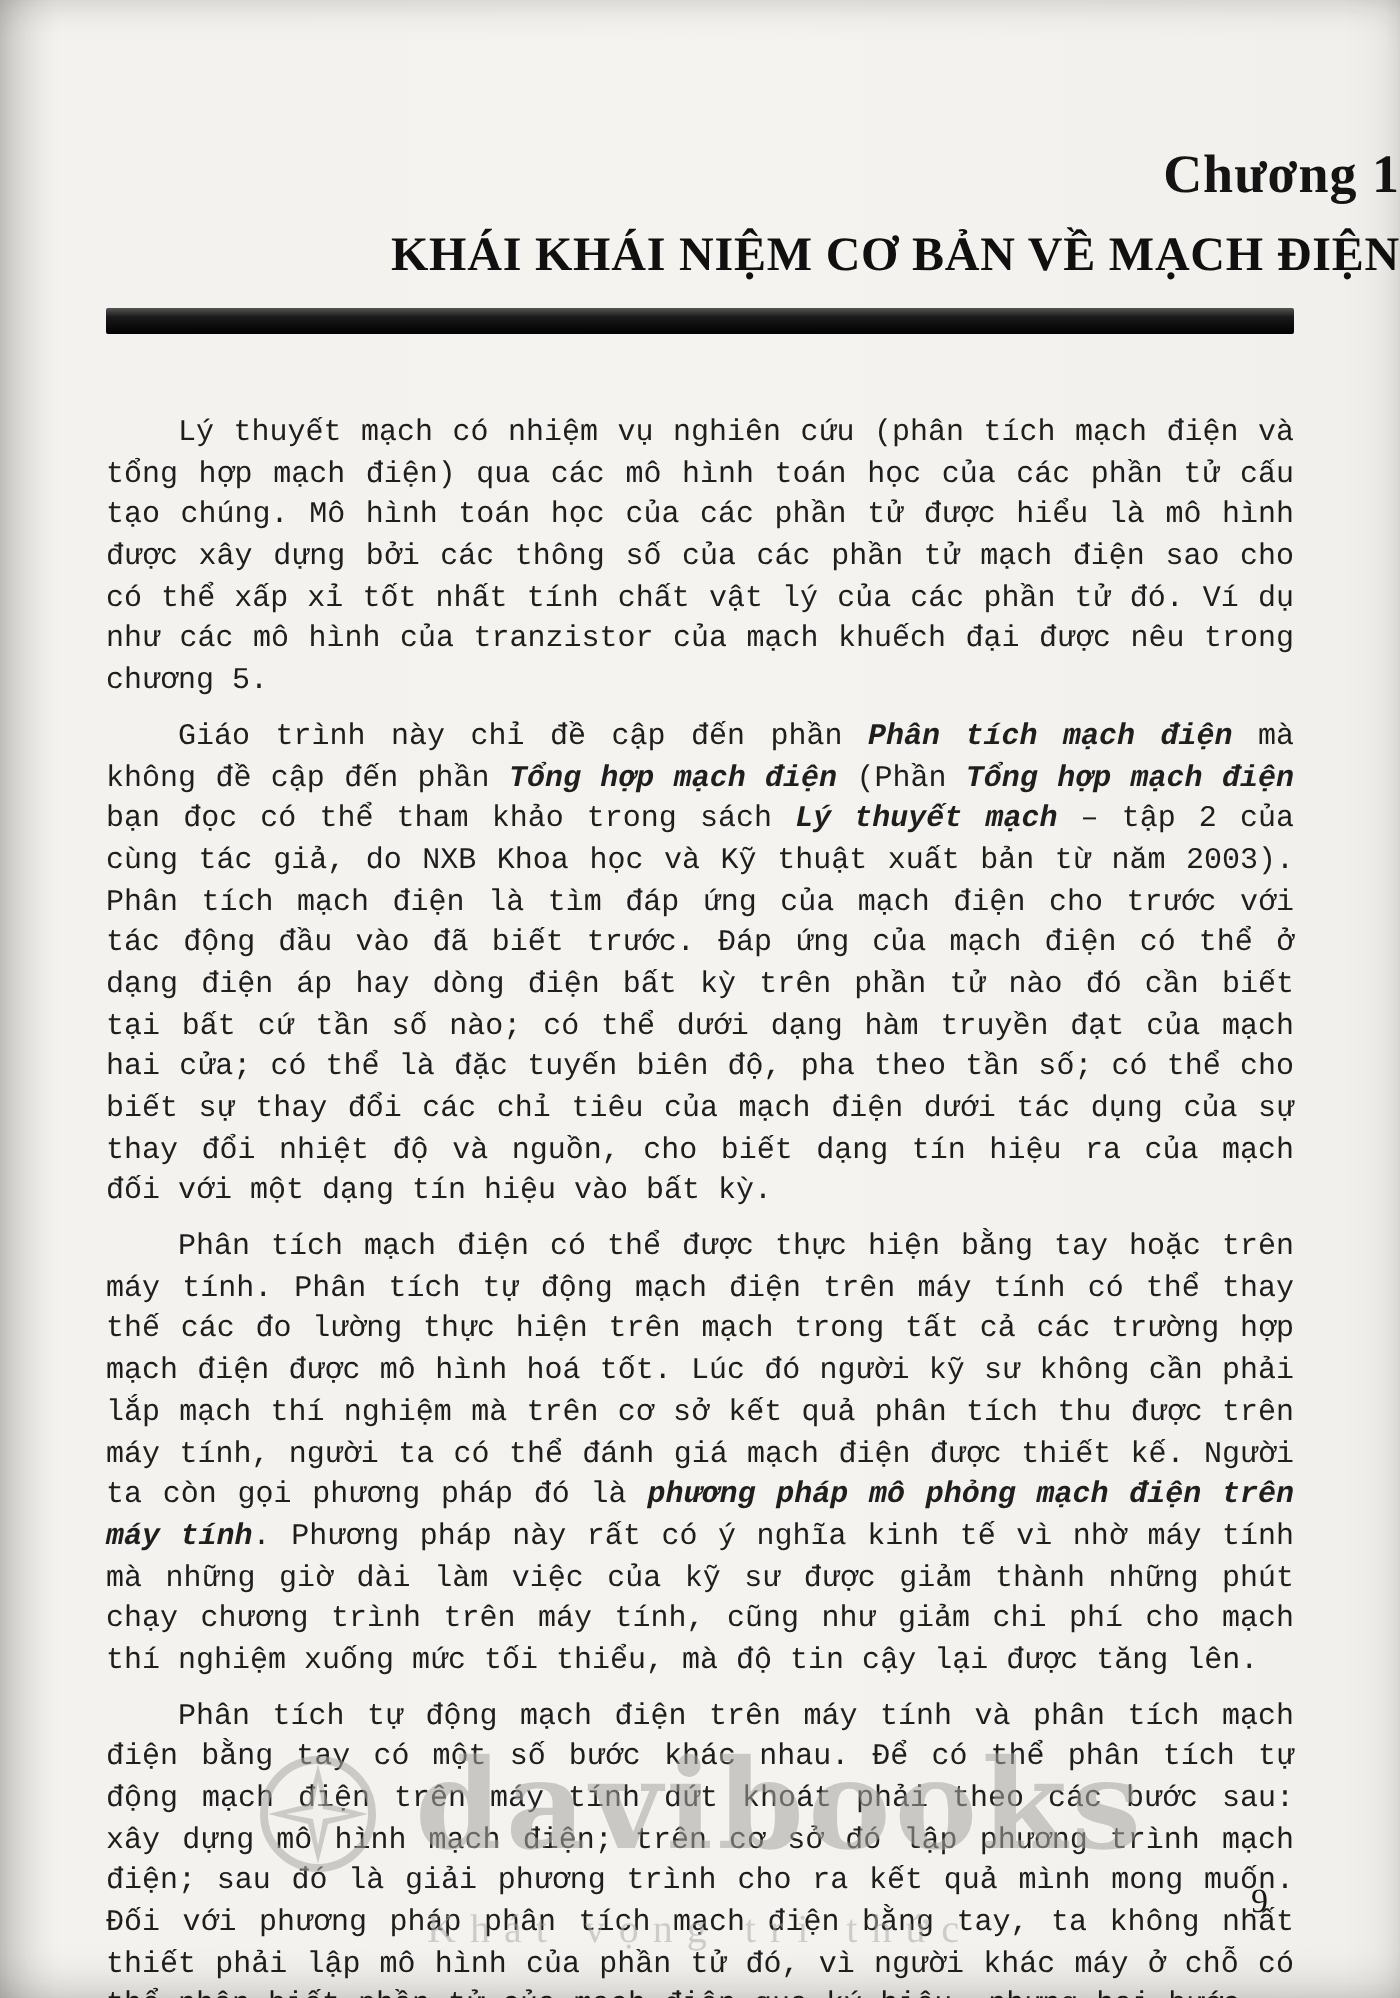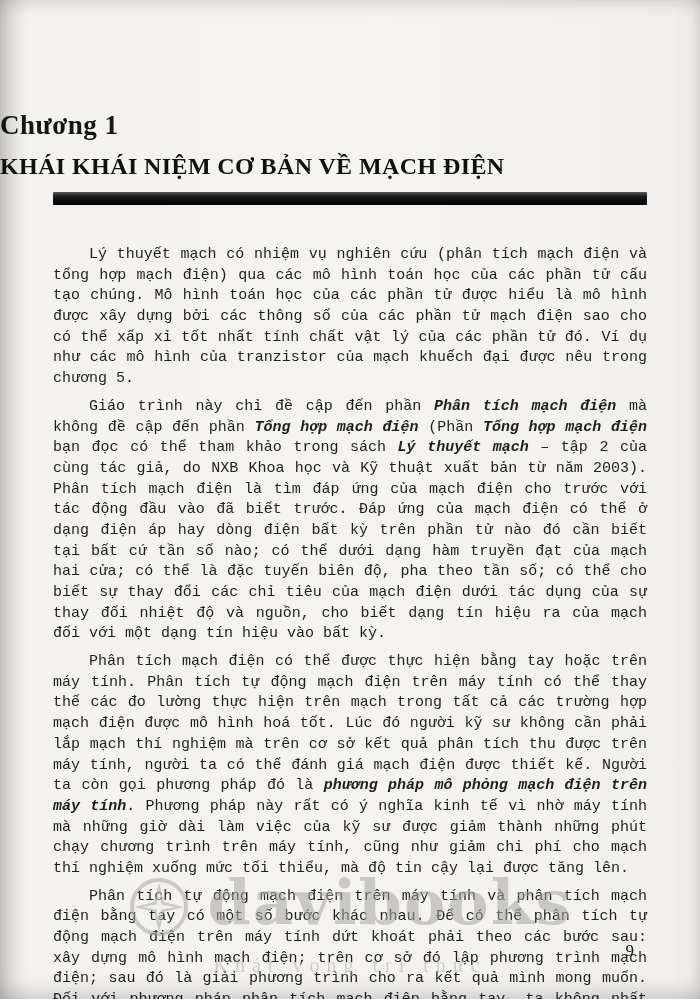--- a/index.html
+++ b/index.html
@@ -18,21 +18,21 @@
   .page::after{
     content:"";
     position:absolute;inset:0;
     pointer-events:none;
     box-shadow:
       inset 22px 0 26px -20px rgba(0,0,0,.28),
       inset 0 16px 20px -16px rgba(0,0,0,.18),
       inset -12px 0 16px -14px rgba(0,0,0,.14),
       inset 0 -20px 24px -18px rgba(0,0,0,.22);
   }
-  .header{ text-align:left; padding-top:110px; }
+  .header{ text-align:right; padding-top:72px; }
   .chapter-label{
     font-size:27px;font-weight:bold;letter-spacing:.5px;color:#141414;
   }
   .chapter-title{
     font-size:24px;font-weight:bold;letter-spacing:.4px;color:#101010;
     margin-top:12px;
   }
   .title-rule{
     width:594px;height:13px;margin:12px auto 0;
     background:linear-gradient(180deg,#555 0%,#1a1a1a 35%,#000 100%);

